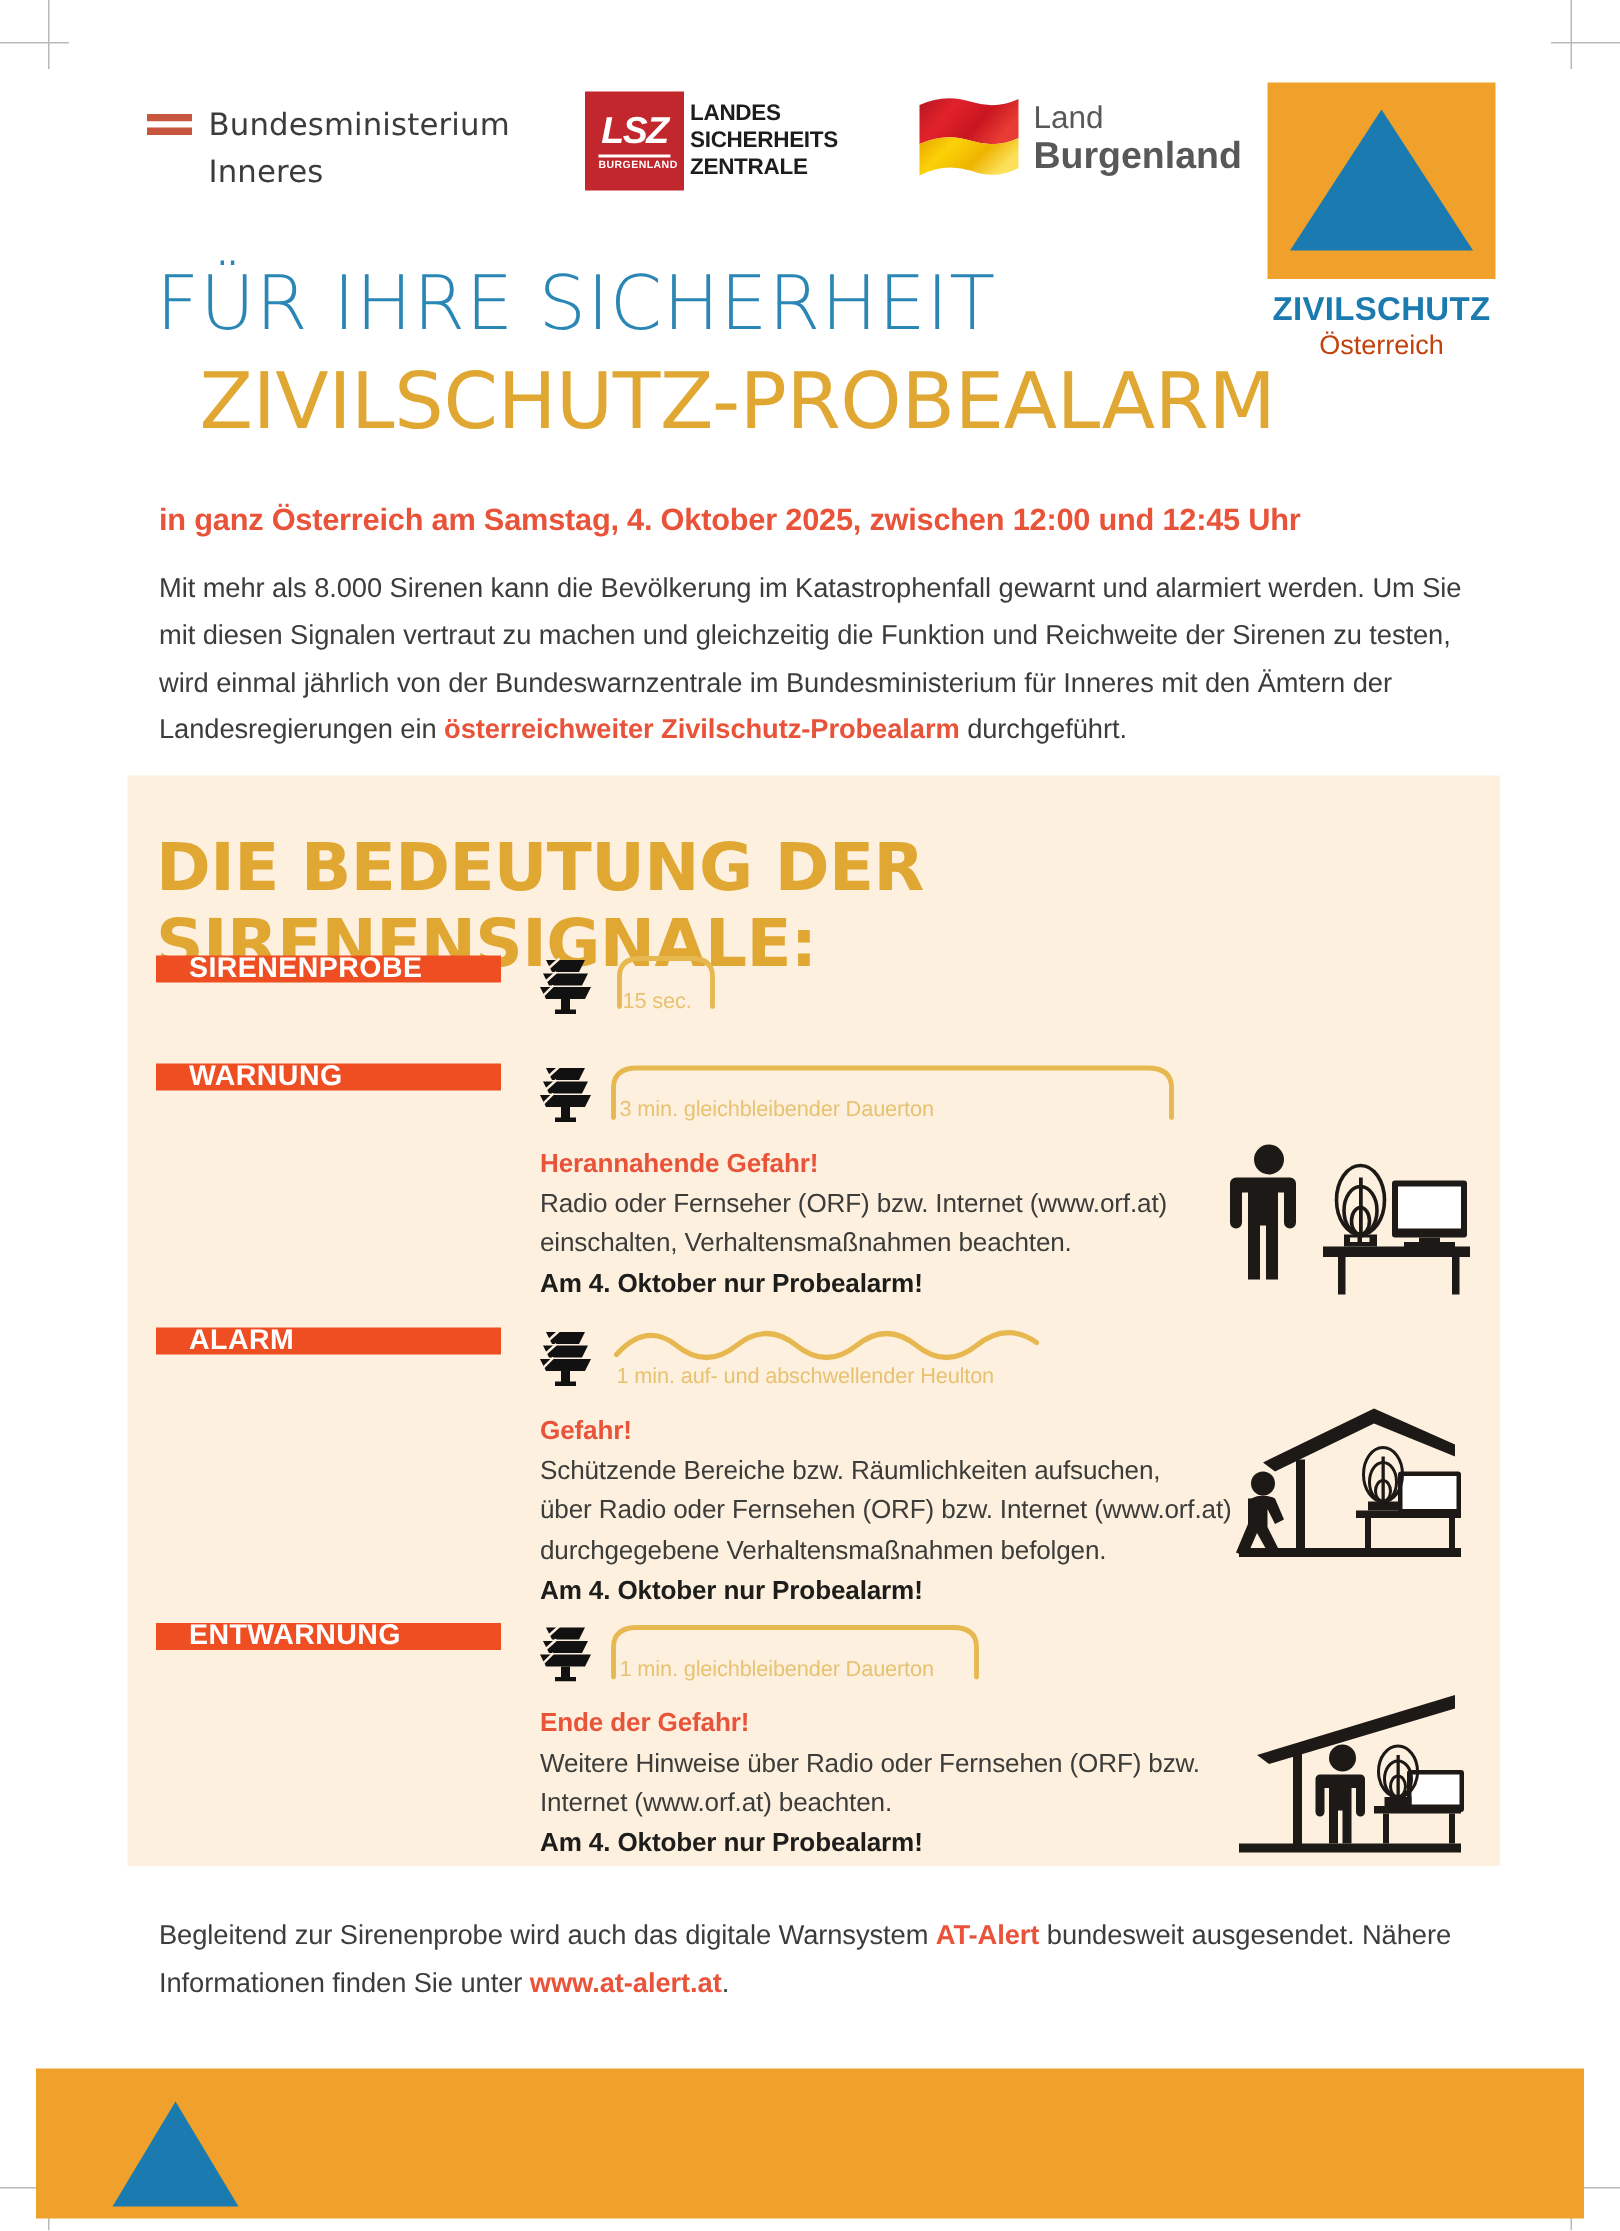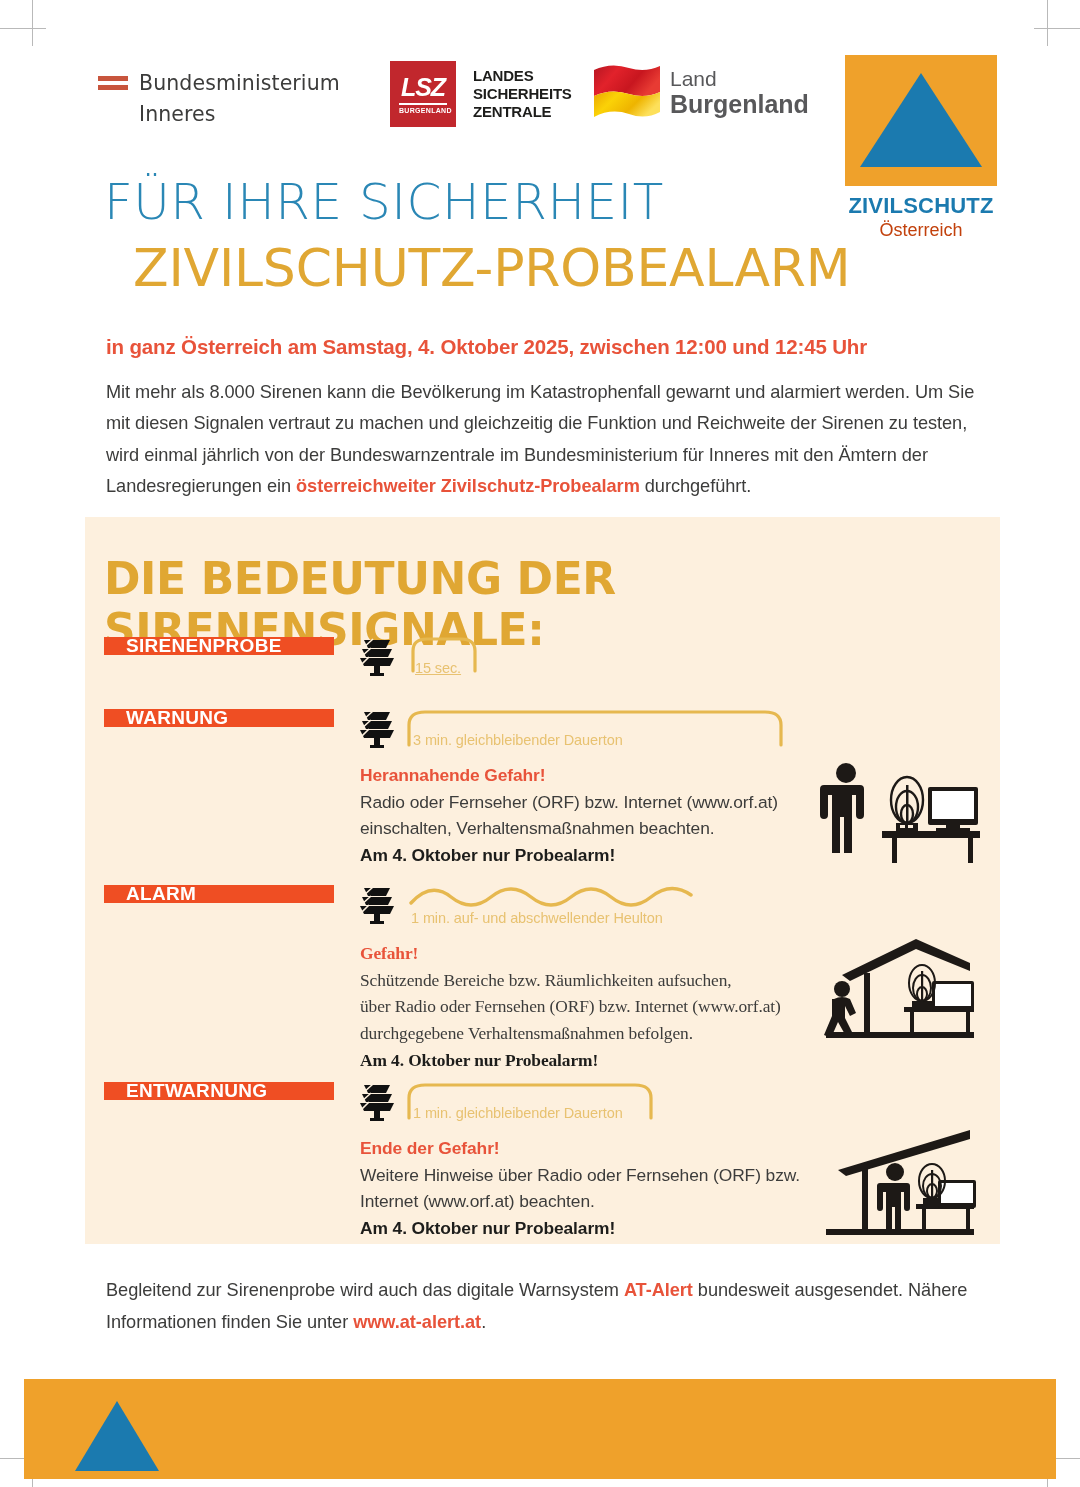--- a/index.html
+++ b/index.html
@@ -47,25 +47,25 @@
   .lsz-mark .big {
     color: #fff; font-weight: bold; font-size: 25px; font-style: italic;
     letter-spacing: -1px; line-height: 1; font-family: "Liberation Sans", sans-serif;
   }
   .lsz-mark .sub {
     color: #fff; font-size: 7px; font-weight: bold; letter-spacing: .3px;
     margin-top: 3px; border-top: 2px solid #fff; padding-top: 2px; width: 48px;
     text-align: center; line-height: 1;
   }
   .lsz-words {
-    margin-left: 17px; color: #1d1d1b; font-weight: bold;
+    margin-left: 4px; color: #1d1d1b; font-weight: bold;
     font-size: 15px; line-height: 1.18; letter-spacing: -.2px;
   }
 
-  .landbgld { position: absolute; left: 493px; top: 4px; display: flex; align-items: center; }
+  .landbgld { position: absolute; left: 512px; top: 4px; display: flex; align-items: center; }
   .flagwrap { width: 72px; height: 62px; position: relative; overflow: hidden; }
   .landbgld-words { margin-left: 7px; color: #58585a; line-height: 1.08; }
   .landbgld-words .l1 { font-size: 21px; font-weight: normal; }
   .landbgld-words .l2 { font-size: 25px; font-weight: bold; }
 
   
   .zs-logo { position: absolute; right: 78px; top: 55px; width: 162px; text-align: center; }
   .zs-square { width: 152px; height: 131px; background: #efa12b; position: relative; margin: 0 auto; }
   .zs-name {
     color: #1b7aaf; font-weight: bold; font-size: 22px; letter-spacing: .2px;
@@ -257,21 +257,21 @@
             <line x1="0" y1="34" x2="9" y2="25"></line>
           </g>
         </svg>
       </div>
 
       <div class="tone" style="left:324px; top:-2px;">
         <svg width="70" height="38" viewBox="0 0 70 38">
           <path d="M4 36 L4 16 Q4 4 18 4 L52 4 Q66 4 66 16 L66 36" fill="none" stroke="#e6b84f" stroke-width="3.2" stroke-linecap="round"></path>
         </svg>
       </div>
-      <div class="tone-label" style="left:330px; top:23px;text-decoration:underline;">15 sec.</div>
+      <div class="tone-label" style="left:330px; top:23px;">15 sec.</div>
     </div>
 
     <div class="row" style="top:192px; width:100%;">
       <div class="badge" style="left:19px; top:0;">WARNUNG</div>
 
       <div class="siren" style="left:275px; top:-5px;">
         <svg width="34" height="44" viewBox="0 0 34 44">
           <g fill="#111">
             <path d="M4 8 L30 8 L26 16 L8 16 Z"></path>
             <path d="M2 17 L32 17 L28 25 L6 25 Z"></path>
@@ -352,21 +352,21 @@
         </svg>
       </div>
 
       <div class="tone" style="left:322px; top:-4px;">
         <svg width="300" height="36" viewBox="0 0 300 36">
           <path d="M4 22 Q24 0 44 16 Q64 32 84 16 Q104 0 124 16 Q144 32 164 16 Q184 0 204 16 Q224 32 244 16 Q264 0 284 14" fill="none" stroke="#e6b84f" stroke-width="3.4" stroke-linecap="round"></path>
         </svg>
       </div>
       <div class="tone-label" style="left:326px; top:25px;">1 min. auf- und abschwellender Heulton</div>
 
-      <div class="body-txt" style="left:275px; top:55px;font-family:Liberation Serif, serif;">
+      <div class="body-txt" style="left:275px; top:55px;">
         <div class="hl">Gefahr!</div>
         <div>Schützende Bereiche bzw. Räumlichkeiten aufsuchen,</div>
         <div>über Radio oder Fernsehen (ORF) bzw. Internet (www.orf.at)</div>
         <div>durchgegebene Verhaltensmaßnahmen befolgen.</div>
         <div class="bold">Am 4. Oktober nur Probealarm!</div>
       </div>
 
       <div class="illus" style="left:735px; top:48px;">
         <svg width="160" height="110" viewBox="0 0 160 110">
           <g fill="#1d1916">

